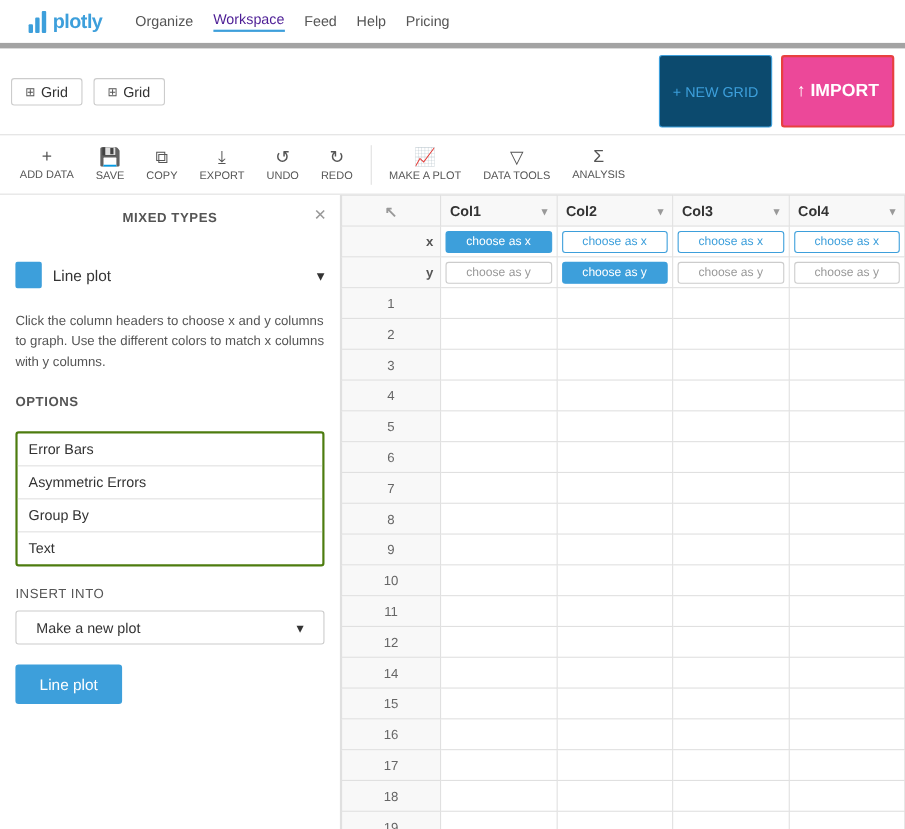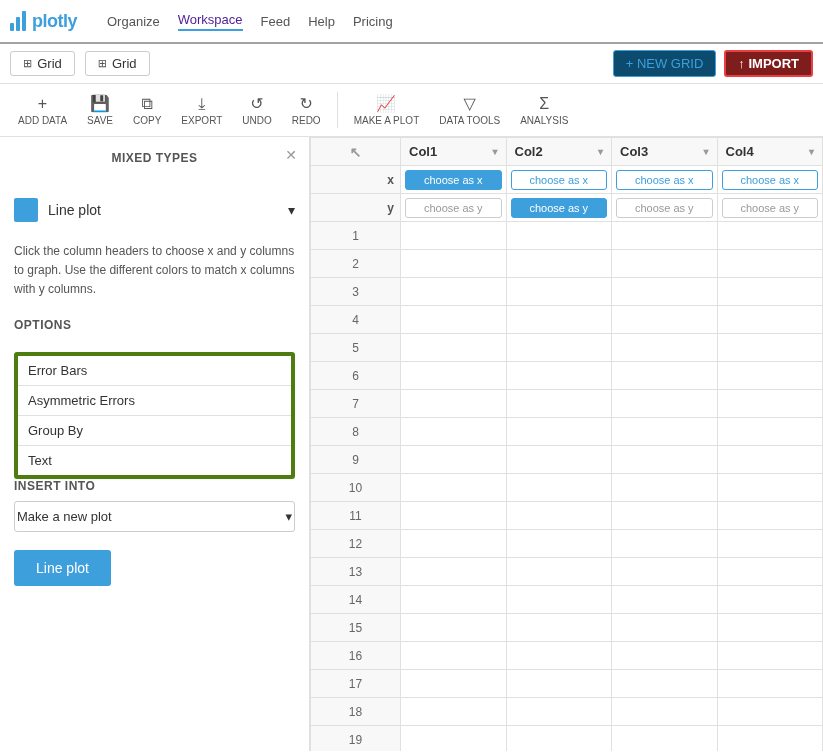--- a/index.html
+++ b/index.html
@@ -3,22 +3,22 @@
   <meta charset="utf-8">
   <style>
     * { box-sizing: border-box; margin: 0; padding: 0; }
     body { font-family: 'Arial', sans-serif; font-size: 13px; background: #fff; width: 823px; height: 754px; overflow: hidden; }
 
     
     .top-nav {
       display: flex;
       align-items: center;
       height: 44px;
-      border-bottom: 2px solid #a3a3a3;
-      padding: 0 10px;
+      border-bottom: 5px solid #a3a3a3;
+      padding: 0 26px;
       gap: 20px;
     }
     .logo {
       display: flex;
       align-items: center;
       gap: 6px;
       margin-right: 10px;
     }
     .logo-bars {
       display: flex;
@@ -57,22 +57,22 @@
     }
     .grid-tab-icon { color: #555; font-size: 11px; }
     .action-buttons { margin-left: auto; display: flex; gap: 8px; }
     .btn-new-grid {
       display: flex; align-items: center; gap: 4px;
       background: #0c4a6e; border: 1px solid #3d9fdb; color: #3d9fdb;
       padding: 5px 12px; border-radius: 3px; cursor: pointer; font-size: 13px;
     }
     .btn-import {
       display: flex; align-items: center; gap: 4px;
-      background: #7f1d1d; border: 2px solid #e84040; color: #fff;
-      padding: 3px 12px; border-radius: 3px; cursor: pointer; font-size: 13px; font-weight: bold;
+      background: #ec4899; border: 2px solid #e84040; color: #fff;
+      padding: 22px 12px; border-radius: 3px; cursor: pointer; font-size: 16px; font-weight: bold;
     }
 
     
     .toolbar {
       display: flex;
       align-items: center;
       padding: 6px 10px;
       gap: 4px;
       border-bottom: 1px solid #e0e0e0;
     }
@@ -151,46 +151,47 @@
       margin-bottom: 18px;
     }
     .options-label {
       font-size: 12px;
       font-weight: bold;
       color: #555;
       margin-bottom: 20px;
       letter-spacing: 0.5px;
     }
     .options-list {
-      border: 4px solid #4d7c0f;
-      border-radius: 3px;
+      border: 2px solid #4d7c0f;
+      border-radius: 3px;
+      margin-bottom: 18px;
       overflow: hidden;
     }
     .option-item {
       padding: 7px 10px;
       border-bottom: 1px solid #e0e0e0;
       font-size: 13px;
       color: #333;
       cursor: pointer;
     }
     .option-item:last-child { border-bottom: none; }
     .insert-label {
       font-size: 12px;
-      font-weight: bold;
+      font-weight: normal;
       color: #555;
       margin-bottom: 8px;
       letter-spacing: 0.5px;
     }
     .insert-dropdown {
       display: flex;
       align-items: center;
       justify-content: space-between;
       border: 1px solid #ccc;
       border-radius: 3px;
-      padding: 7px 2px;
+      padding: 7px 18px;
       cursor: pointer;
       color: #333;
       font-size: 13px;
       margin-bottom: 18px;
     }
     .line-plot-btn {
       background: #3d9fdb;
       color: #fff;
       border: none;
       border-radius: 3px;
@@ -553,27 +554,20 @@
             <td></td>
           </tr>
         <tr>
             <td class="row-header">12</td>
             <td></td>
             <td></td>
             <td></td>
             <td></td>
           </tr>
         <tr>
-            <td class="row-header">13</td>
-            <td></td>
-            <td></td>
-            <td></td>
-            <td></td>
-          </tr>
-        <tr>
             <td class="row-header">14</td>
             <td></td>
             <td></td>
             <td></td>
             <td></td>
           </tr>
         <tr>
             <td class="row-header">15</td>
             <td></td>
             <td></td>

